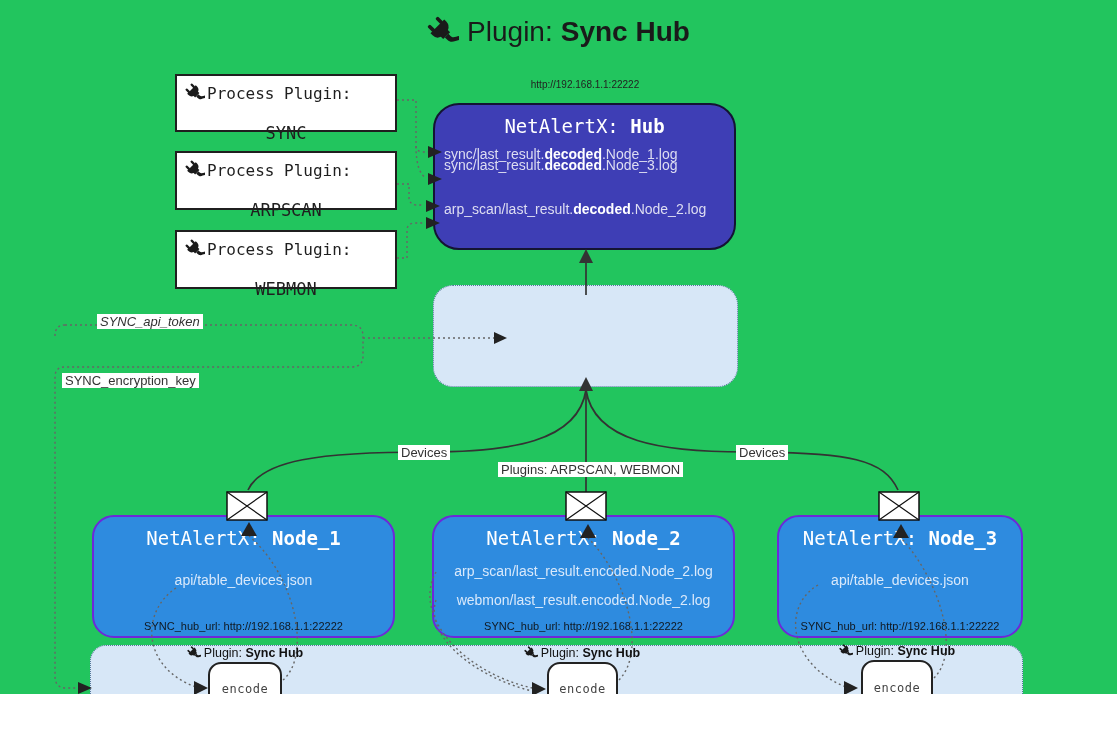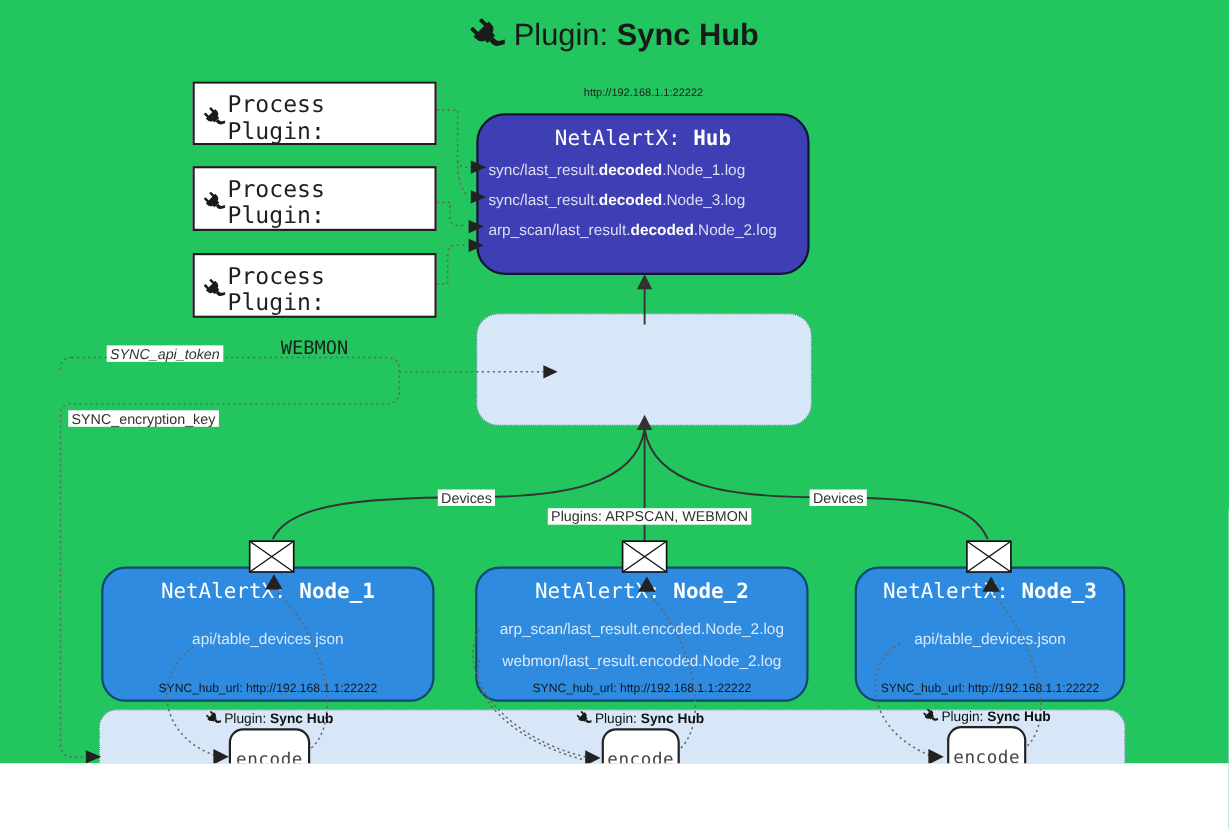--- a/index.html
+++ b/index.html
@@ -10,45 +10,45 @@
 
   
   .page-title { top:16px; left:0; width:1117px; display:flex; justify-content:center; align-items:center; gap:8px;
                 font-size:28px; color:#1a1a1a; }
   .page-title .plug-svg { width:32px; height:32px; }
   .page-title b { font-weight:bold; }
 
   
   .pbox { left:175px; width:222px; background:#fff; border:2px solid #1f1f1f; color:#1f1f1f; }
   .pbox .l1 { display:flex; align-items:center; gap:2px; padding:7px 0 0 8px;
-              font-family:"DejaVu Sans Mono", monospace; font-size:21px; }
+              font-family:"DejaVu Sans Mono", monospace; font-size:16px; }
   .pbox .l2 { text-align:center; font-family:"DejaVu Sans Mono", monospace; font-size:17px; margin-top:20px; }
   .pbox .plug-svg { width:20px; height:20px; }
 
   
   .hub { left:433px; top:103px; width:303px; height:147px; background:#3E3EB5; border:2px solid #141433;
          border-radius:26px; color:#fff; }
   .hub .hub-title { position:absolute; top:10px; left:0; width:100%; text-align:center;
                     font-family:"DejaVu Sans Mono", monospace; font-size:19px; }
   .hub .hline { position:absolute; left:9px; font-size:14px; color:#DEDEF2; white-space:nowrap; }
   .hub .hline b { color:#fff; }
   .hub-url { top:79px; left:480px; width:210px; text-align:center; font-size:10px; color:#222; }
 
   
   .panel { background:#D7E7F7; border:1.6px dotted #567a9b; }
   .decode-panel { left:433px; top:285px; width:305px; height:102px; border-radius:20px; }
   .bottom-panel { left:90px; top:645px; width:933px; height:79px; border-radius:16px; }
 
   .io-box { background:#fff; border:2px solid #222; color:#222; display:flex; align-items:center; justify-content:center;
             font-family:"DejaVu Sans Mono", monospace; }
   .decode-box { left:505px; top:295px; width:162px; height:83px; font-size:17px; }
-  .encode-box { font-size:16px; color:#444; letter-spacing:0.5px;border-radius:13px; }
-
-  
-  .node { top:515px; height:123px; background:#2E8BDF; border:2px solid #0c4a6e; border-radius:22px; color:#fff; }
+  .encode-box { font-size:12px; color:#444; letter-spacing:0.5px;border-radius:13px; }
+
+  
+  .node { top:515px; height:123px; background:#2E8BDF; border:2px solid #6d28d9; border-radius:22px; color:#fff; }
   .node .node-title { position:absolute; top:10px; left:0; width:100%; text-align:center;
                       font-family:"DejaVu Sans Mono", monospace; font-size:19px; white-space:nowrap; }
   .node .nline { position:absolute; left:0; width:100%; text-align:center; font-size:14px; color:#D9E9FB; white-space:nowrap; }
   .node .nfoot { position:absolute; top:103px; left:0; width:100%; text-align:center; font-size:11px; color:#101820; }
 
   
   .edge-label { font-size:13px; color:#333; background:#fff; padding:0 3px; white-space:nowrap; z-index:3; }
   .enc-label { display:flex; align-items:center; justify-content:center; gap:3px; width:150px;
                font-size:12.5px; color:#111; z-index:3; }
   .enc-label .plug-svg { width:14px; height:14px; }
@@ -109,21 +109,21 @@
   </div>
 
   <div class="abs hub-url">http://192.168.1.1:22222</div>
 
   <div class="abs hub">
     <div class="hub-title">
       <span>NetAlertX: </span><b>Hub</b>
     </div>
     <div class="hline" style="top:41px;">
       <span>sync/last_result.</span><b>decoded</b><span>.Node_1.log</span></div>
-    <div class="hline" style="top:68px;">
+    <div class="hline" style="top:52px;">
       <span>sync/last_result.</span><b>decoded</b><span>.Node_3.log</span></div>
     <div class="hline" style="top:96px;">
       <span>arp_scan/last_result.</span><b>decoded</b><span>.Node_2.log</span></div>
   </div>
 
   <div class="abs panel decode-panel"></div>
 
   <div class="abs node" style="left:92px;width:303px;">
     <div class="node-title">
       <span>NetAlertX: </span><b>Node_1</b></div>

